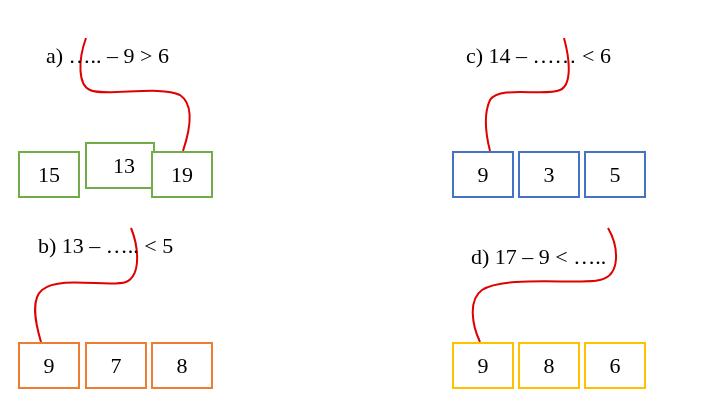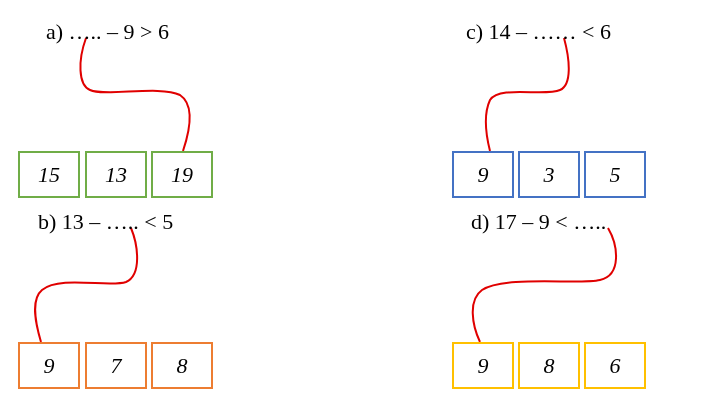--- a/index.html
+++ b/index.html
@@ -1,43 +1,43 @@
 <!DOCTYPE html>
 <html><head>
 <meta charset="utf-8">
 <style>
   html, body { margin:0; padding:0; background:#ffffff; }
   body { width:709px; height:401px; position:relative; overflow:hidden;
          font-family:"Liberation Serif", "DejaVu Serif", serif; color:#000; }
-  .expr { position:absolute; font-size:22px; white-space:nowrap; line-height:26px; }
+  .expr { position:absolute; font-size:22px; white-space:nowrap; line-height:26px;margin-top:24px; }
   .box { position:absolute; width:58px; height:43px; border:2px solid; box-sizing:content-box;
-         display:flex; align-items:center; justify-content:center; font-size:22px; background:#fff;font-style:italic; }
+         display:flex; align-items:center; justify-content:center; font-size:22px; background:#fff; }
   svg.lines { position:absolute; left:0; top:0; width:709px; height:401px; pointer-events:none; }
 </style>
 </head>
 <body>
 
 <svg class="lines" viewBox="0 0 709 401">
   <path d="M86,38 C78,60 78,85 90,90 C105,97 160,85 180,95 C195,105 190,130 183,151" fill="none" stroke="#E00000" stroke-width="2"></path>
   <path d="M564,38 C570,60 572,85 560,90 C545,97 500,85 490,100 C483,115 486,135 490,151" fill="none" stroke="#E00000" stroke-width="2"></path>
   <path d="M131,228 C138,245 142,275 126,282 C110,288 60,275 42,290 C30,300 36,325 41,342" fill="none" stroke="#E00000" stroke-width="2"></path>
   <path d="M608,228 C618,245 622,275 600,280 C580,285 505,275 482,290 C468,300 472,325 480,342" fill="none" stroke="#E00000" stroke-width="2"></path>
 </svg>
 
 <div class="expr" style="left:46px;top:19px;">a) ….. – 9 &gt; 6</div>
 <div class="box" style="left:18px;top:151px;border-color:#70AD47;">15</div>
-<div class="box" style="left:85px;top:151px;border-color:#70AD47;">13</div>
+<div class="box" style="left:85px;top:142px;border-color:#70AD47;padding-left:8px;">13</div>
 <div class="box" style="left:151px;top:151px;border-color:#70AD47;text-align:right;">19</div>
 
 <div class="expr" style="left:466px;top:19px;text-align:right;">c) 14 – …… &lt; 6</div>
 <div class="box" style="left:452px;top:151px;border-color:#4472C4;">9</div>
 <div class="box" style="left:518px;top:151px;border-color:#4472C4;">3</div>
 <div class="box" style="left:584px;top:151px;border-color:#4472C4;">5</div>
 
 <div class="expr" style="left:38px;top:209px;font-family:Liberation Serif, serif;">b) 13 – ….. &lt; 5</div>
 <div class="box" style="left:18px;top:342px;border-color:#ED7D31;">9</div>
 <div class="box" style="left:85px;top:342px;border-color:#ED7D31;">7</div>
 <div class="box" style="left:151px;top:342px;border-color:#ED7D31;">8</div>
 
-<div class="expr" style="left:471px;top:209px;">d) 17 – 9 &lt; …..</div>
+<div class="expr" style="left:471px;top:220px;">d) 17 – 9 &lt; …..</div>
 <div class="box" style="left:452px;top:342px;border-color:#FFC000;">9</div>
 <div class="box" style="left:518px;top:342px;border-color:#FFC000;">8</div>
 <div class="box" style="left:584px;top:342px;border-color:#FFC000;">6</div>
 
 </body></html>

